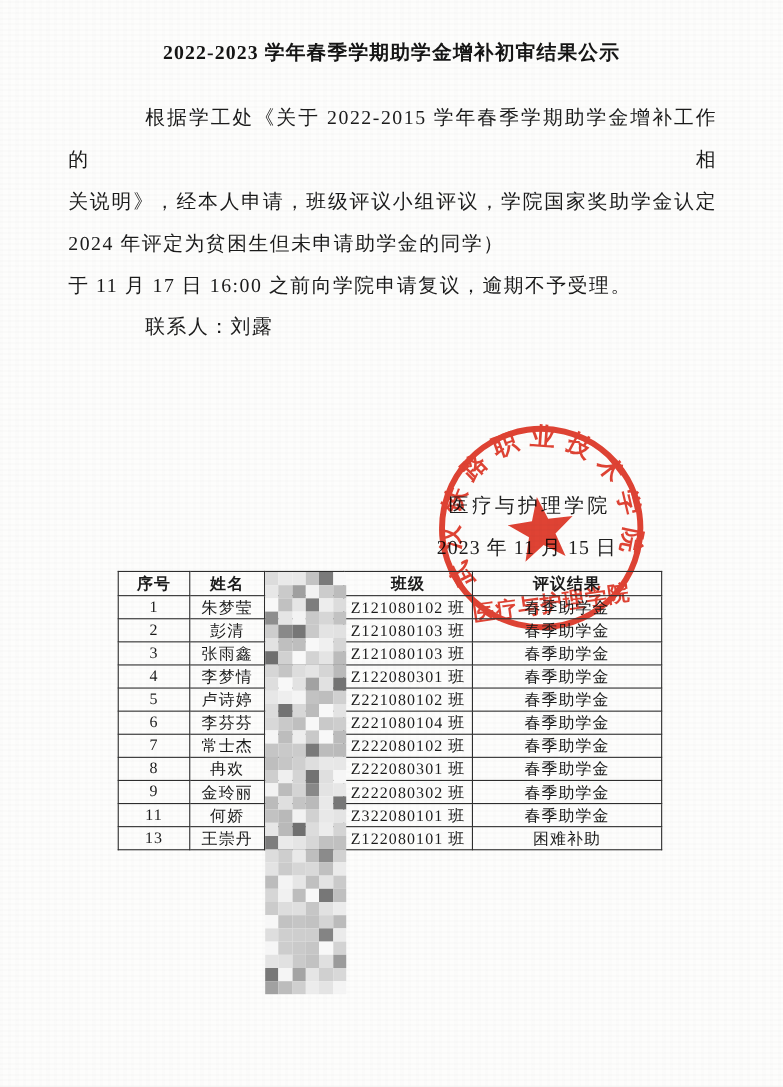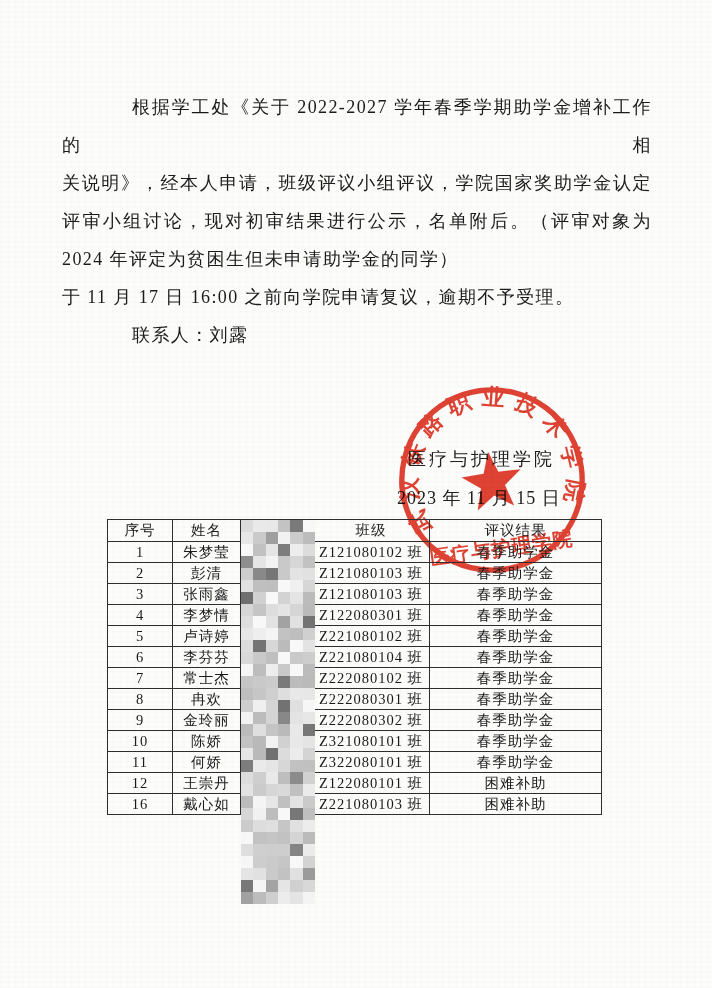--- a/index.html
+++ b/index.html
@@ -44,40 +44,40 @@
   .results-table {
     position:absolute; left:107px; top:519px; width:494px;
     border-collapse:collapse; table-layout:fixed;
     font-size:14.5px; color:#1a1a1a;
   }
   .results-table th, .results-table td {
     border:1.6px solid #2e2e2e; text-align:center; vertical-align:middle;
     height:21px; padding:0 2px; overflow:hidden; white-space:nowrap;
     font-weight:normal; letter-spacing:1px;
   }
-  .results-table thead th { height:22px; }
+  .results-table thead th { height:22px;font-weight:bold; }
   .mosaic {
     position:absolute; left:241px; top:520px; width:74px; height:384px;
     display:grid; grid-template-columns:repeat(6,1fr); grid-auto-rows:12px;
     z-index:5; overflow:hidden;
   }
   .mosaic div { width:100%; height:100%; }
   .seal-svg text { font-family:"Liberation Serif","DejaVu Serif",serif; font-weight:bold; }
 </style>
 </head>
 <body>
 
 <div class="page">
   <div class="paper-texture"></div>
 
+  <h1 class="title">2022-2023 学年春季学期助学金增补初审结果公示</h1>
 
   <div class="body-text">
-    <span class="line indent fill">根据学工处《关于 2022-2027 学年春季学期助学金增补工作的相</span>
+    <span class="line indent fill">根据学工处《关于 2022-2015 学年春季学期助学金增补工作的相</span>
     <span class="line fill">关说明》，经本人申请，班级评议小组评议，学院国家奖助学金认定</span>
-    <span class="line fill">评审小组讨论，现对初审结果进行公示，名单附后。（评审对象为</span>
     <span class="line">2024 年评定为贫困生但未申请助学金的同学）</span>
     <span class="line">于 11 月 17 日 16:00 之前向学院申请复议，逾期不予受理。</span>
     <span class="line indent">联系人：刘露</span>
   </div>
 
   <div class="sig-org">医疗与护理学院</div>
   <div class="sig-date">2023 年 11 月 15 日</div>
 
   <div class="stamp">
     <svg class="seal-svg" width="196" height="196" viewBox="0 0 200 200">
@@ -176,54 +176,40 @@
   </tr>
 
   <tr>
     <td>9</td>
     <td>金玲丽</td>
     <td></td>
     <td>Z222080302 班</td>
     <td>春季助学金</td>
   </tr>
 
-  <tr>
-    <td>10</td>
-    <td>陈娇</td>
-    <td></td>
-    <td>Z321080101 班</td>
-    <td>春季助学金</td>
-  </tr>
 
   <tr>
     <td>11</td>
     <td>何娇</td>
     <td></td>
     <td>Z322080101 班</td>
     <td>春季助学金</td>
   </tr>
 
   <tr>
-    <td>12</td>
+    <td>13</td>
     <td>王崇丹</td>
     <td></td>
     <td>Z122080101 班</td>
     <td>困难补助</td>
   </tr>
 
 
 
 
-  <tr>
-    <td>16</td>
-    <td>戴心如</td>
-    <td></td>
-    <td>Z221080103 班</td>
-    <td>困难补助</td>
-  </tr>
 
 </tbody>
   </table>
 
   <div class="mosaic">
       <div style="background: rgb(220, 220, 220);"></div>
       <div style="background: rgb(233, 233, 233);"></div>
       <div style="background: rgb(232, 232, 232);"></div>
       <div style="background: rgb(195, 195, 195);"></div>
       <div style="background: rgb(122, 122, 122);"></div>

